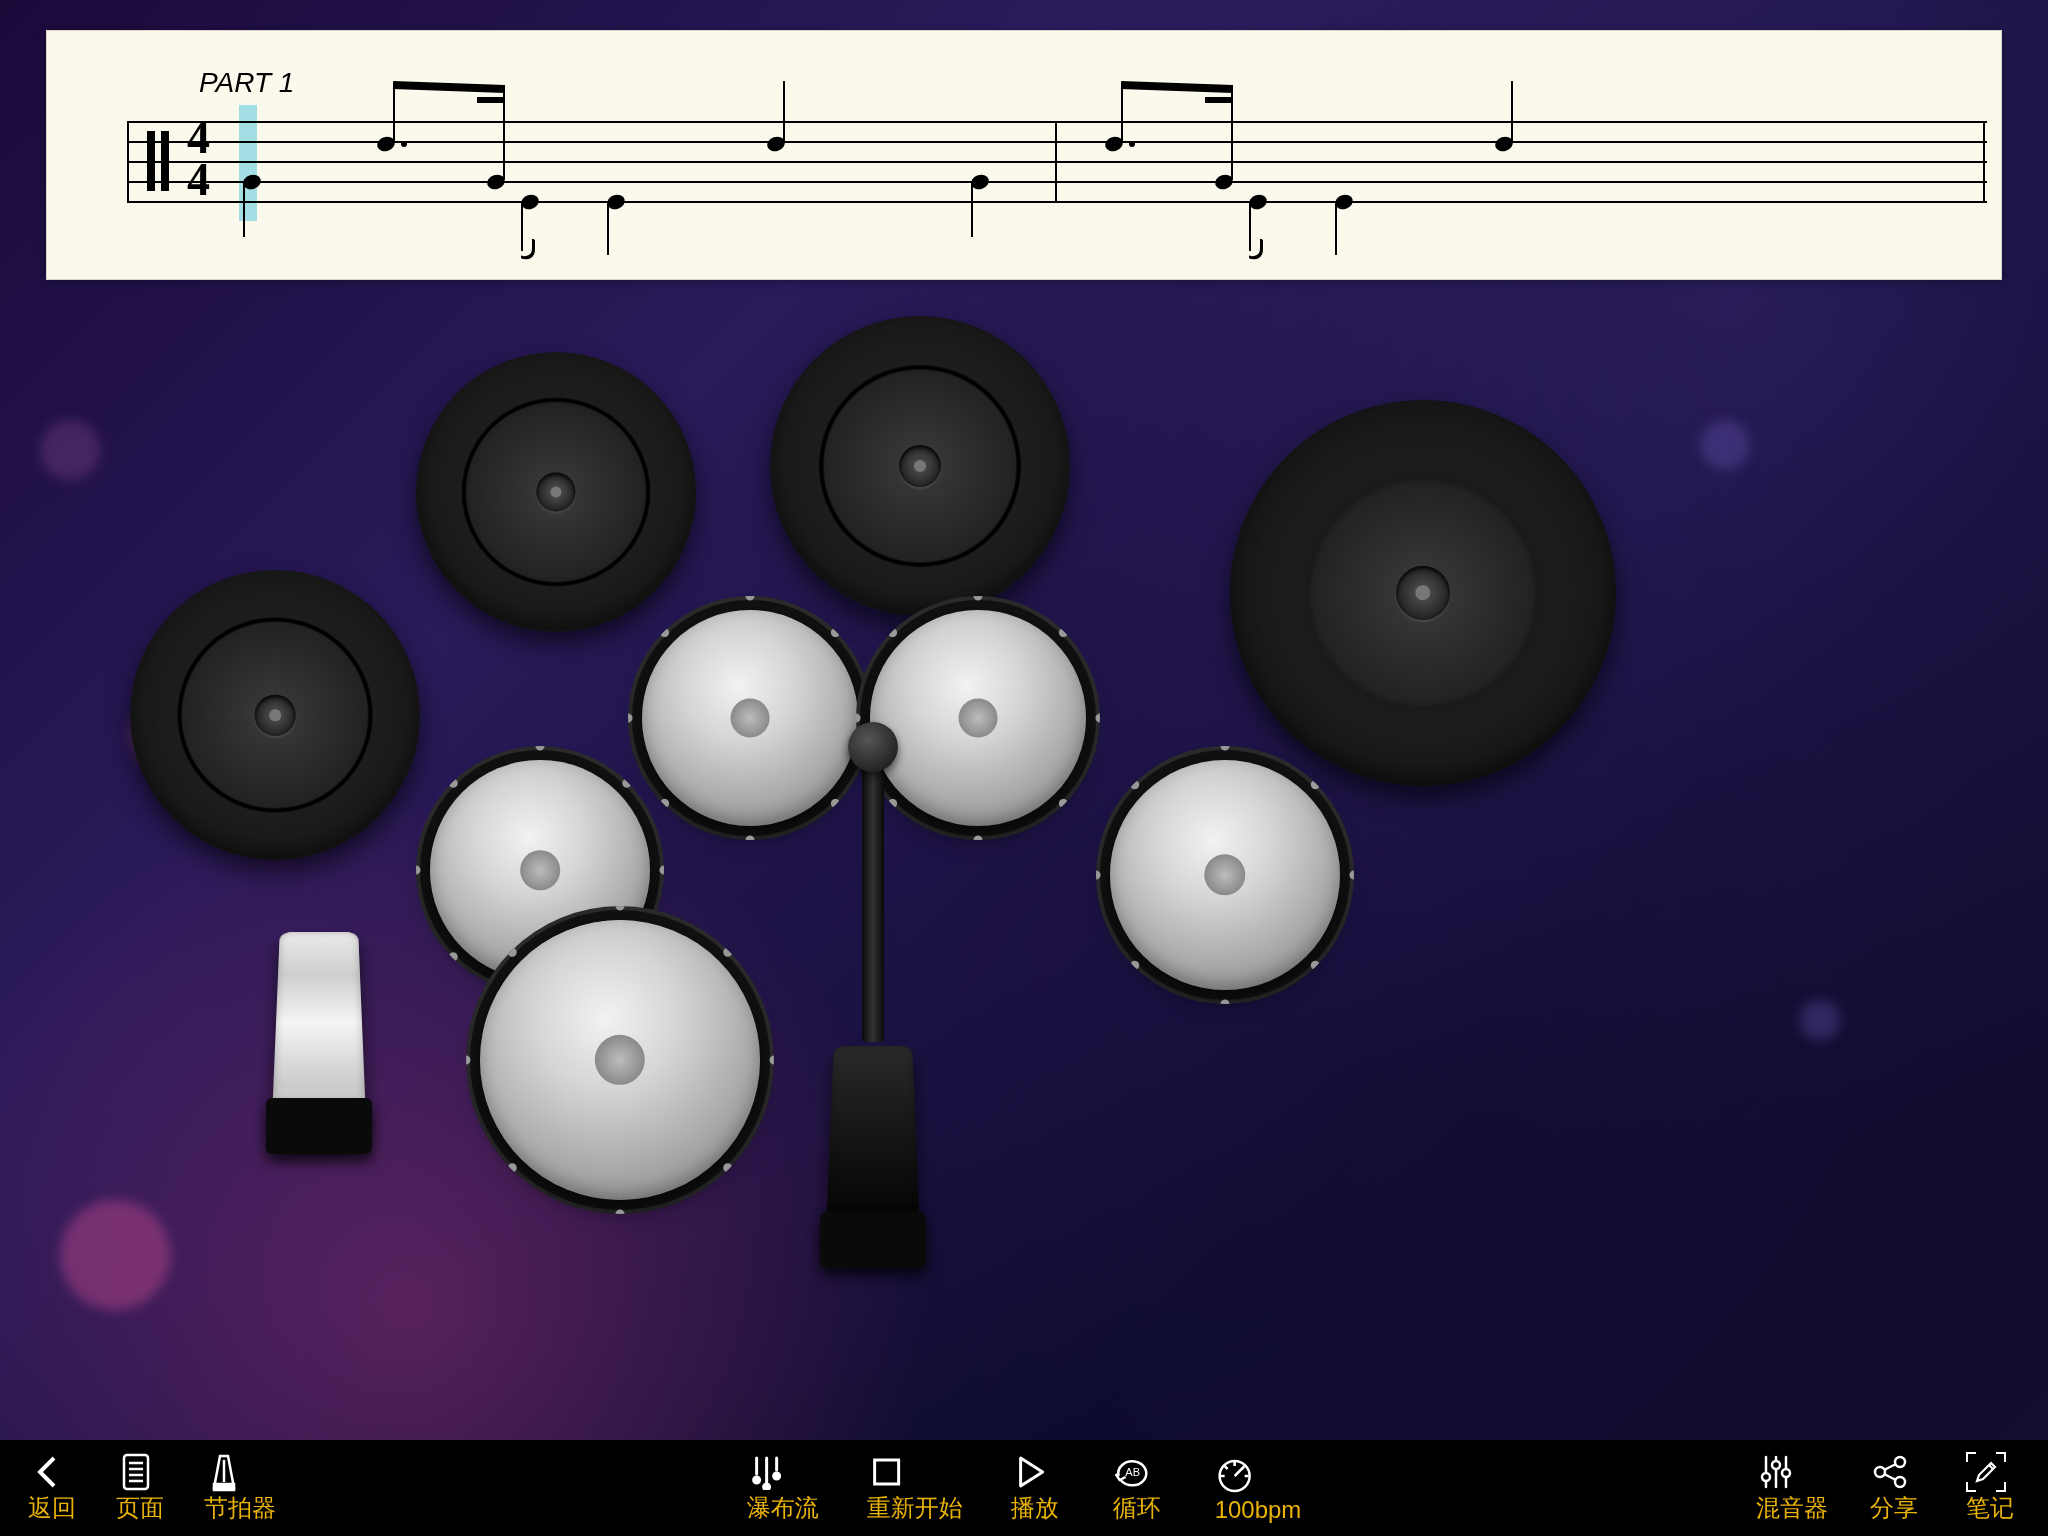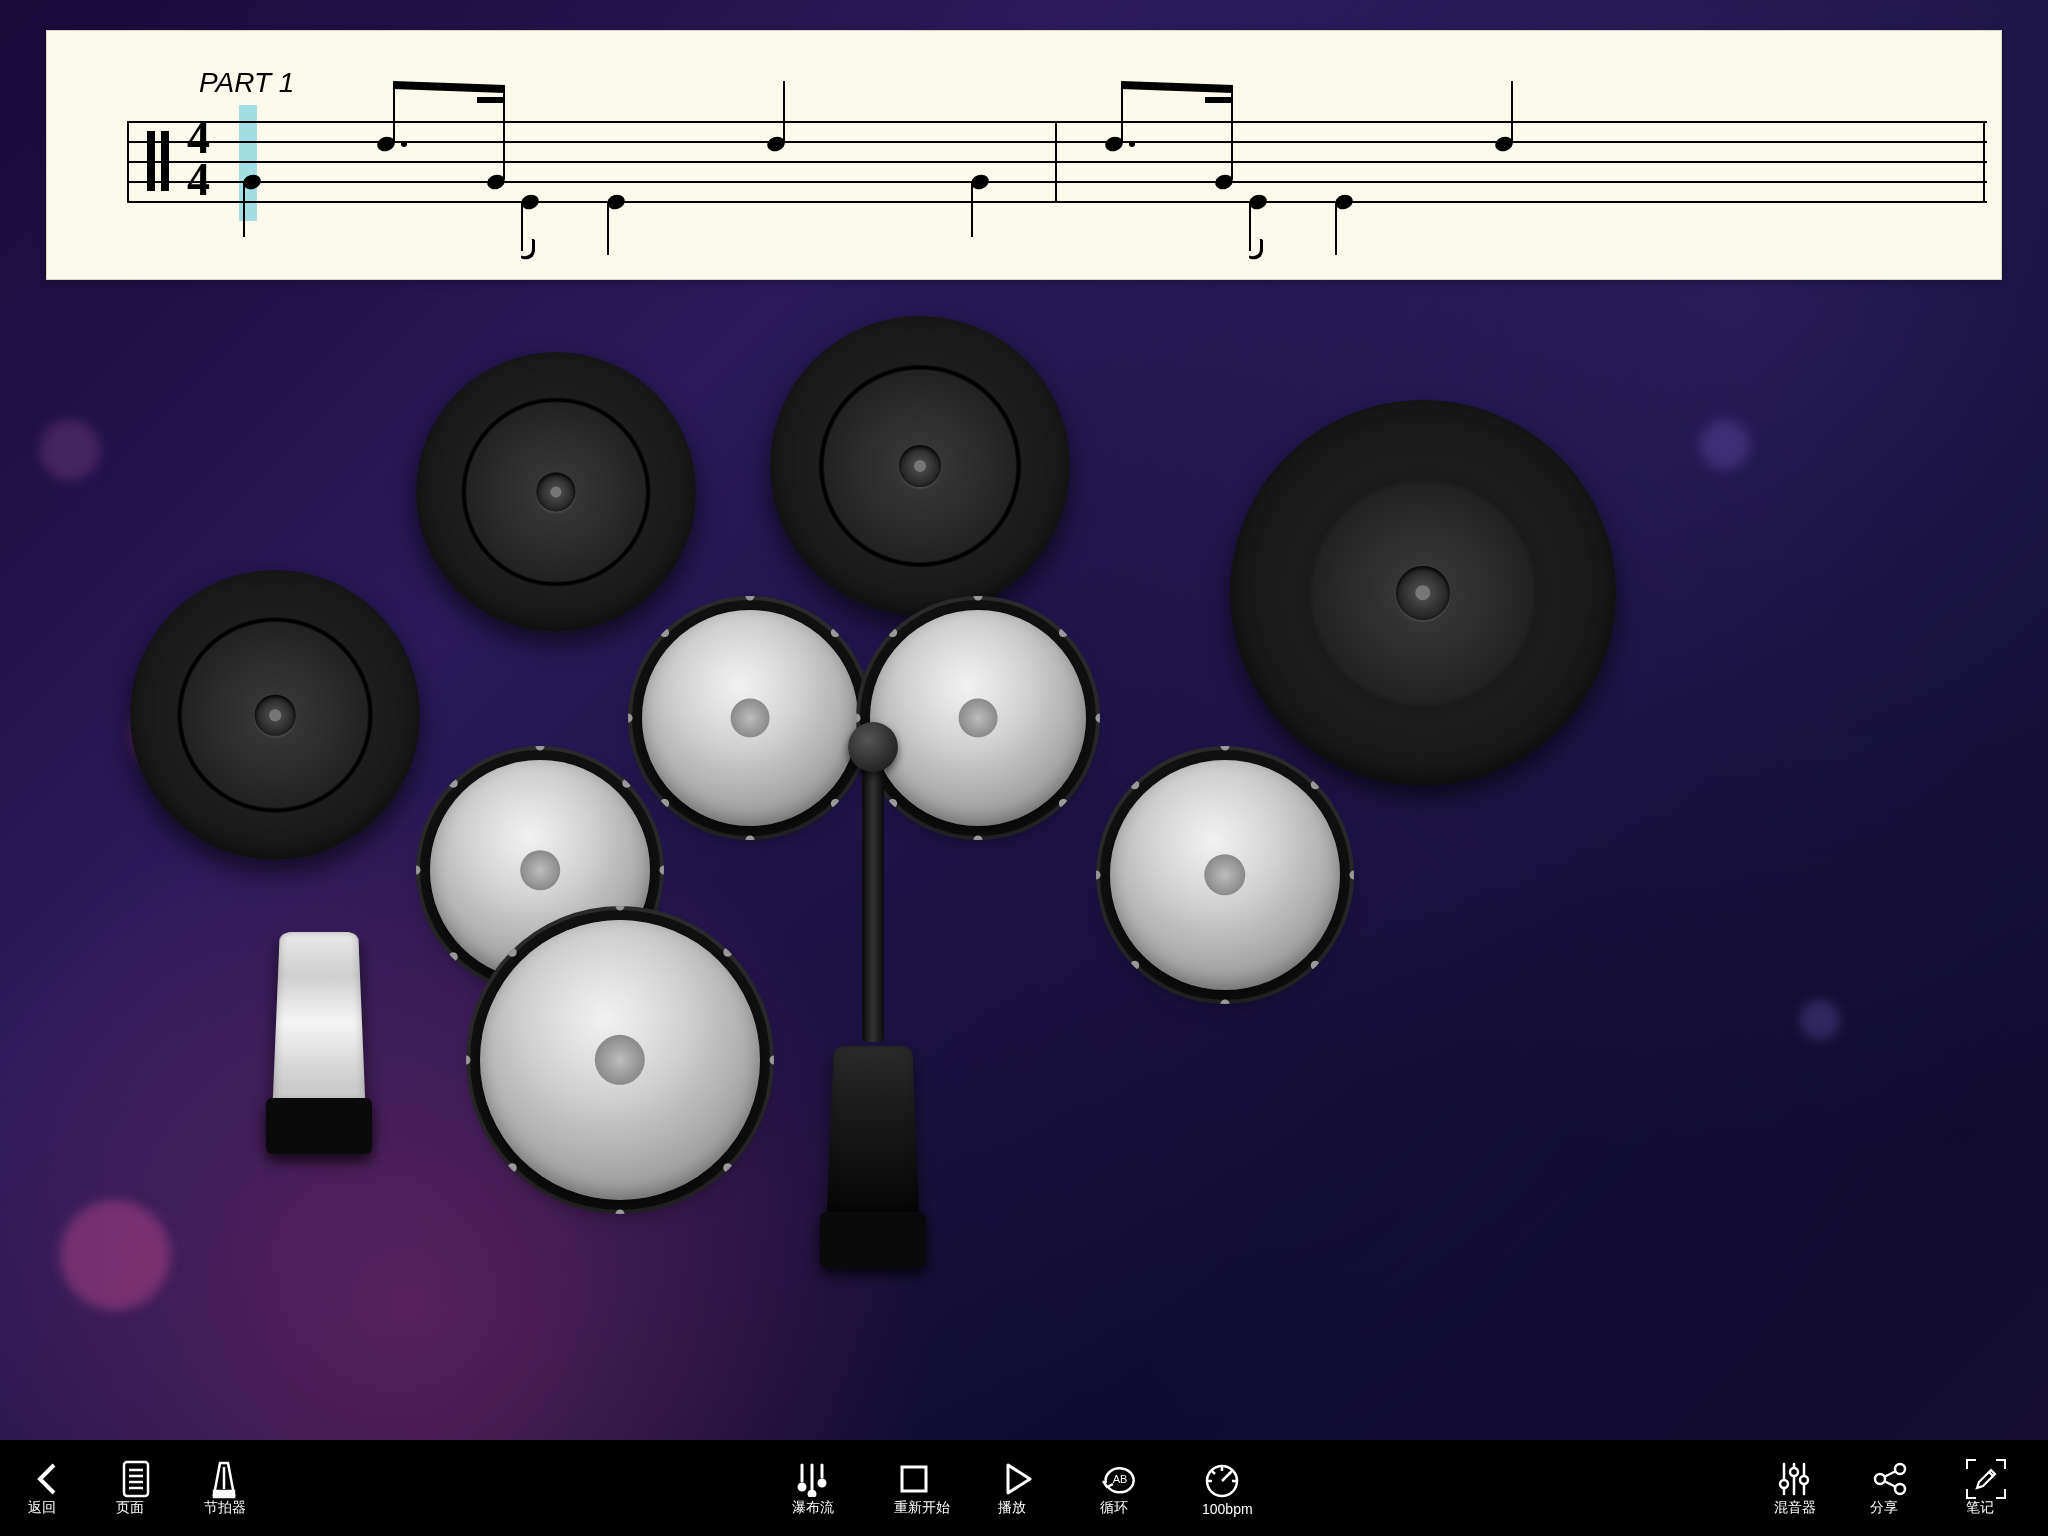--- a/index.html
+++ b/index.html
@@ -116,21 +116,21 @@
   .toolbar {
     position:absolute; left:0; bottom:0; width:100%; height:96px;
     background:#000; display:flex; align-items:center; color:#fff;
     padding:0 28px;
   }
   .tool-group { display:flex; gap:34px; align-items:flex-end; }
   .tool-group.center { position:absolute; left:50%; transform:translateX(-50%); gap:48px; }
   .tool-group.right { margin-left:auto; gap:42px; }
   .tbtn { display:flex; flex-direction:column; gap:0; cursor:pointer; min-width:54px; }
   .tbtn .ico { width:40px; height:40px; display:flex; align-items:center; justify-content:center; }
-  .tbtn .lbl { font-size:14px; color:#ffffff; white-space:nowrap; }
+  .tbtn .lbl { font-size:24px; color:#eab308; white-space:nowrap; }
   svg { display:block; }
   .note-btn-frame { width:46px; height:46px; display:flex; align-items:center; justify-content:center;
     background-image:
       linear-gradient(#fff,#fff), linear-gradient(#fff,#fff),
       linear-gradient(#fff,#fff), linear-gradient(#fff,#fff),
       linear-gradient(#fff,#fff), linear-gradient(#fff,#fff),
       linear-gradient(#fff,#fff), linear-gradient(#fff,#fff);
     background-repeat:no-repeat;
     background-size:10px 2px, 2px 10px, 10px 2px, 2px 10px, 10px 2px, 2px 10px, 10px 2px, 2px 10px;
     background-position: left top, left top, right top, right top, left bottom, left bottom, right bottom, right bottom;

